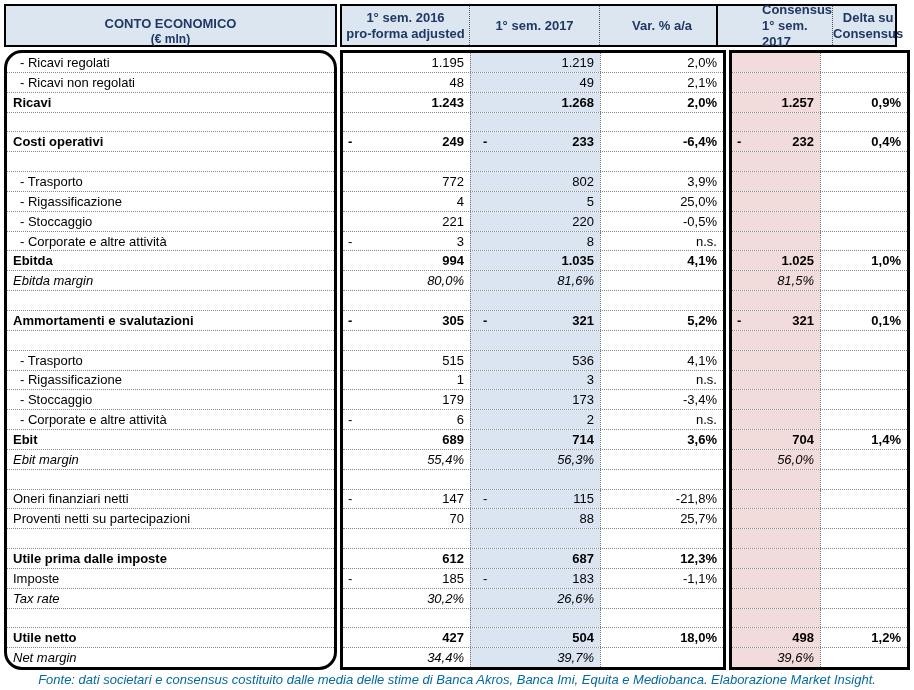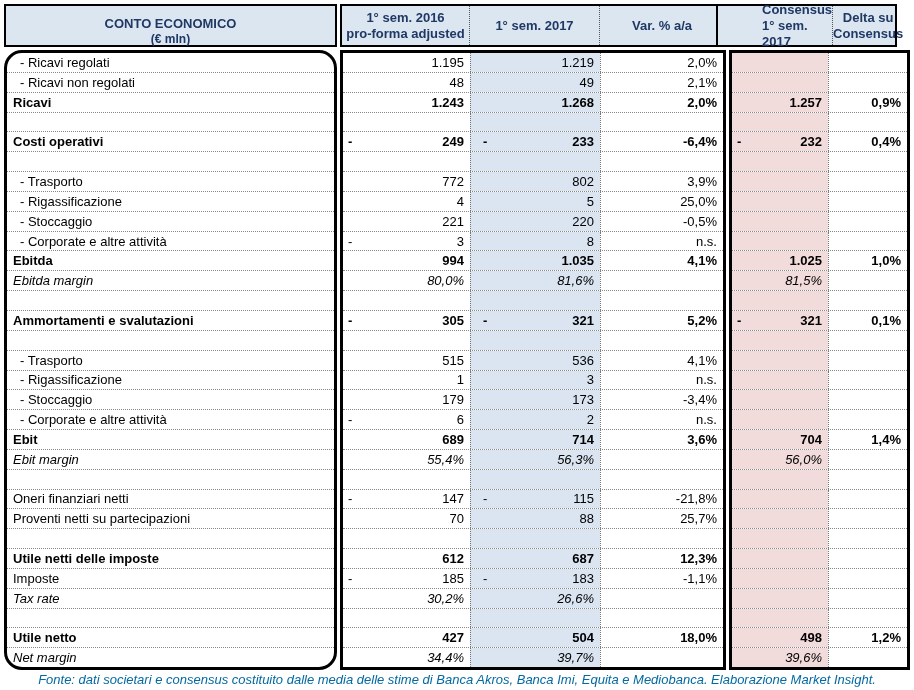--- a/index.html
+++ b/index.html
@@ -64,21 +64,21 @@
   .cell-label.indent { padding-left: 13px; }
   .cell {
     display: flex; justify-content: space-between; align-items: center;
     box-sizing: border-box;
     padding: 0 6px 0 5px;
     white-space: nowrap; overflow: hidden;
   }
   .c16   { width: 127px; }
   .c17   { width: 130px; background: #dbe5f1; border-left: 1px dotted #777; padding-left: 12px; }
   .cvar  { flex: 1; border-left: 1px dotted #777; }
-  .ccons { width: 96px; background: #f2dcdb; }
+  .ccons { width: 88px; background: #f2dcdb; }
   .cdelta{ flex: 1; border-left: 1px dotted #777; align-items: center; }
   .minus { text-align: left; }
   .val   { text-align: right; margin-left: auto; }
   
   .footer {
     position: absolute; top: 672px; left: 0; width: 914px;
     text-align: center;
     font-style: italic;
     font-size: 13px;
     color: #0369a1;
@@ -188,21 +188,21 @@
       <div class="row detail">
         <div class="cell-label">Oneri finanziari netti</div>
       </div>
       <div class="row detail">
         <div class="cell-label">Proventi netti su partecipazioni</div>
       </div>
       <div class="row blank">
         <div class="cell-label"></div>
       </div>
       <div class="row total">
-        <div class="cell-label">Utile netti delle imposte</div>
+        <div class="cell-label">Utile prima dalle imposte</div>
       </div>
       <div class="row detail">
         <div class="cell-label">Imposte</div>
       </div>
       <div class="row margin">
         <div class="cell-label">Tax rate</div>
       </div>
       <div class="row blank">
         <div class="cell-label"></div>
       </div>

